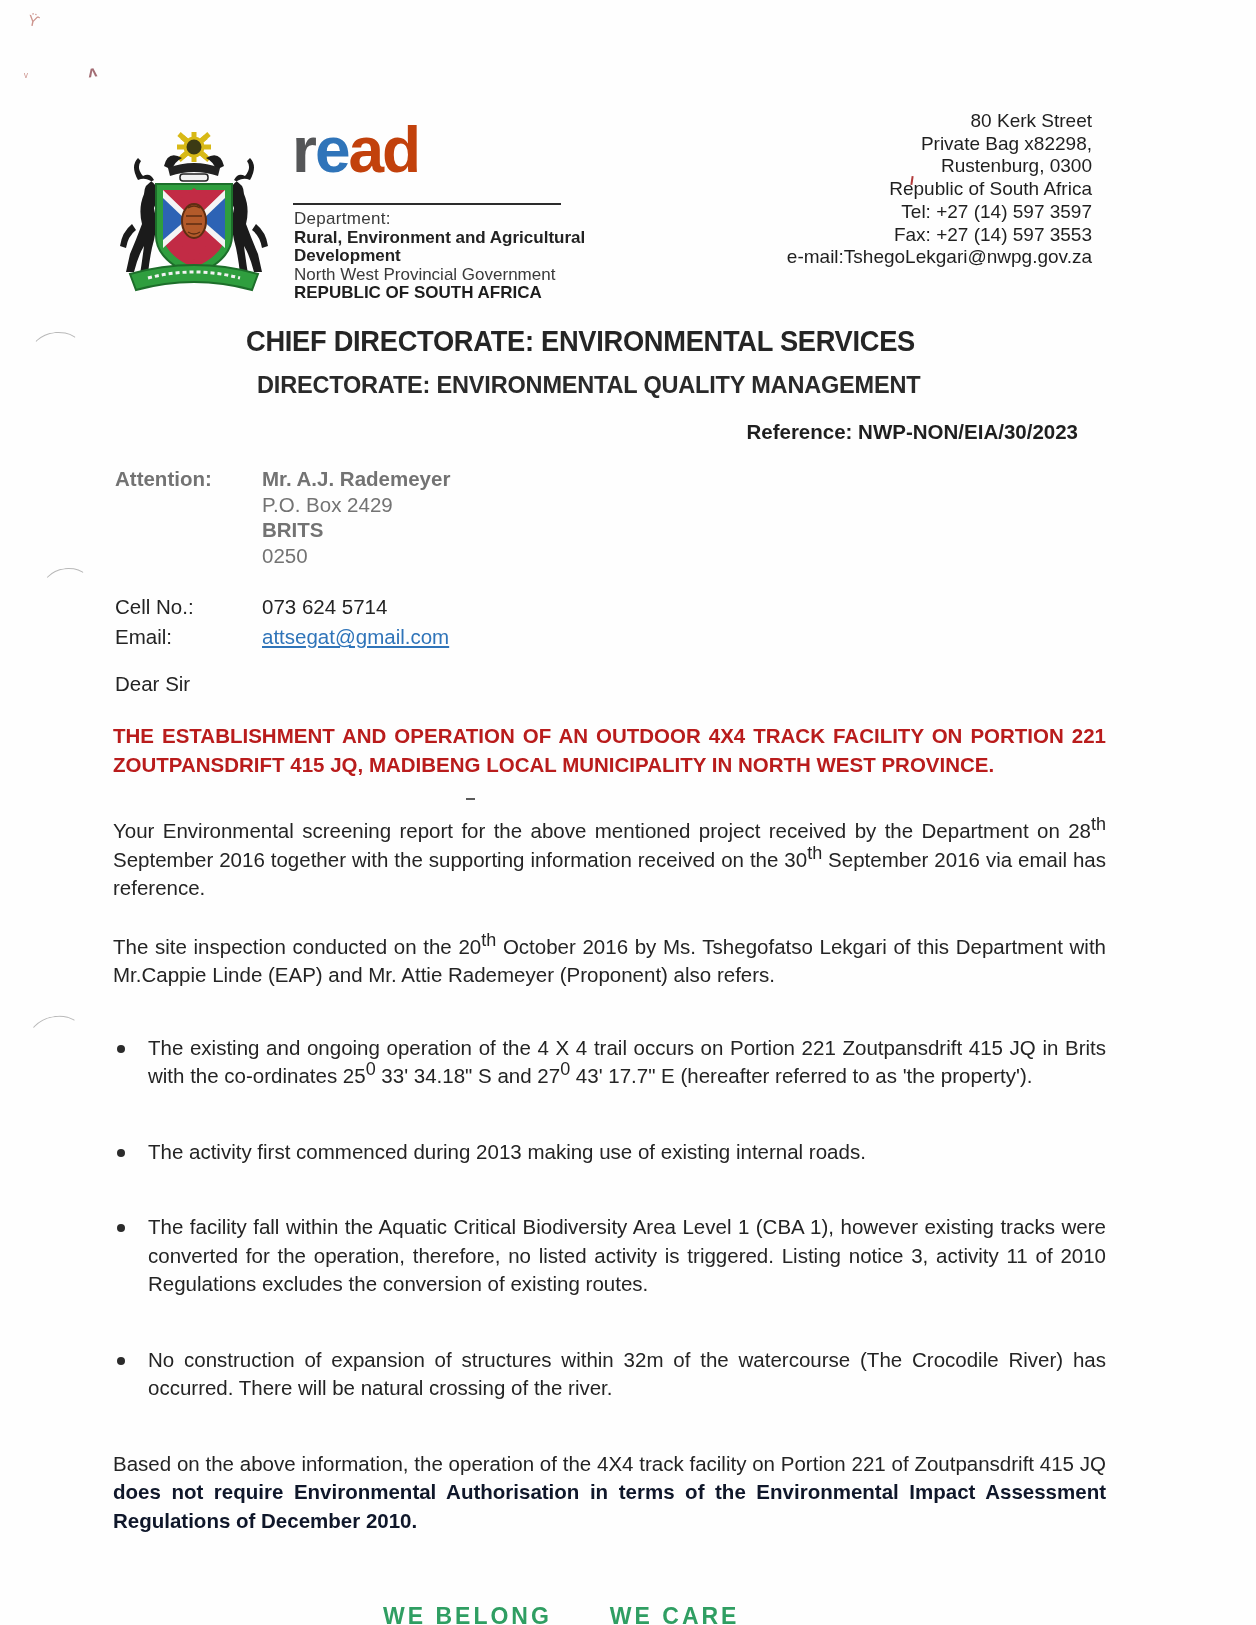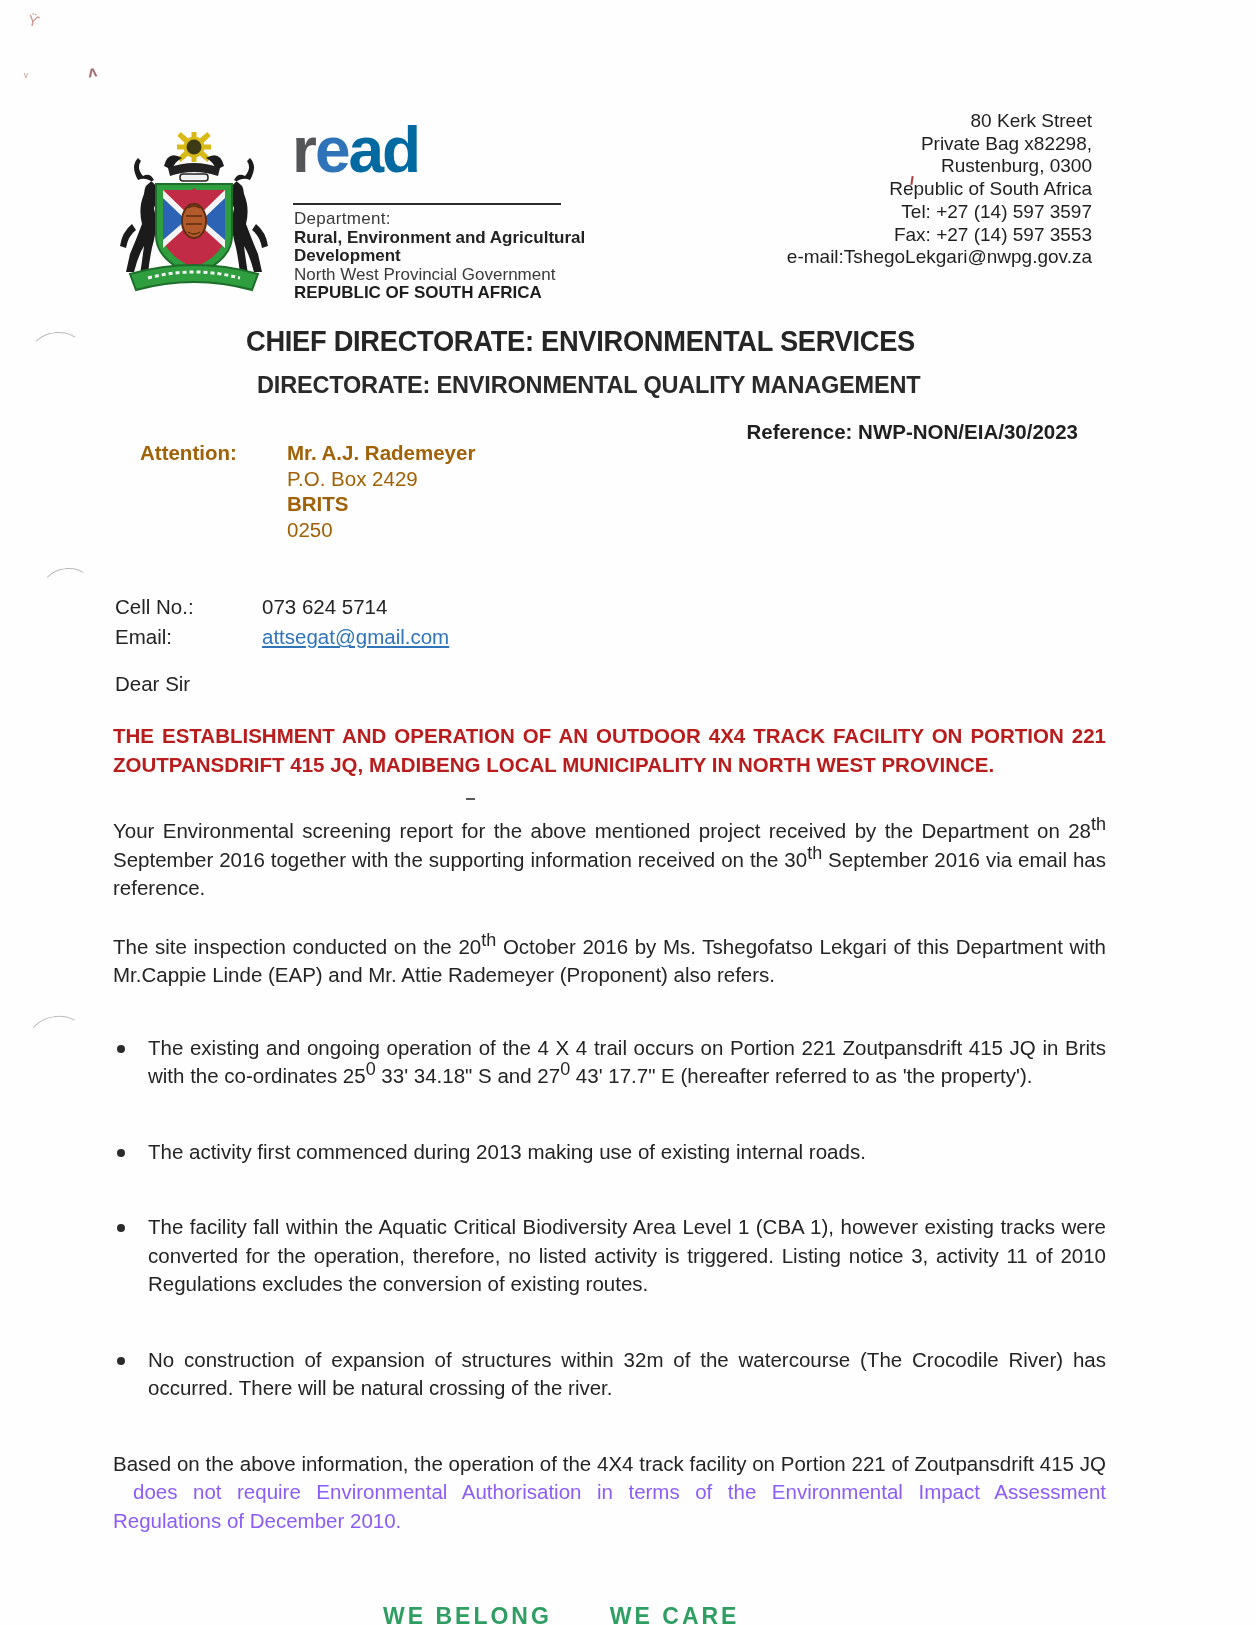--- a/index.html
+++ b/index.html
@@ -27,38 +27,38 @@
   .contact{left:560px;top:110px;width:532px;text-align:right;font-size:19px;line-height:22.7px;color:#1f1f1f;}
 
   
   .title-chief{left:246px;top:325px;font-size:29px;font-weight:bold;color:#252525;
     transform:scaleX(.94);transform-origin:left;letter-spacing:-.3px;}
   .title-dir{left:257px;top:371px;font-size:24.5px;font-weight:bold;color:#2a2a2a;
     transform:scaleX(.96);transform-origin:left;letter-spacing:-.2px;}
   .reference{left:600px;top:420px;width:478px;text-align:right;font-size:20.5px;font-weight:bold;color:#1f1f1f;}
 
   
-  .recipient{left:115px;top:440px;font-size:20.5px;line-height:25.5px;color:#a16207;margin-left:25px;}
+  .recipient{left:115px;top:466px;font-size:20.5px;line-height:25.5px;color:#737373;}
   .rec-row{display:flex;}
   .rec-label{width:147px;flex:0 0 147px;}
   .bold{font-weight:bold;}
   .contact-rows{left:115px;top:592px;font-size:20.5px;line-height:30px;color:#242424;}
   .email-link{color:#2f74b9;text-decoration:underline;}
   .salutation{left:115px;top:672px;font-size:20.5px;color:#242424;text-align:center;}
 
   
   .letter-body{left:113px;top:722px;width:993px;font-size:20.5px;line-height:28.5px;color:#242424;}
   .letter-body p{margin:0 0 30px 0;text-align:justify;}
   .subject{font-weight:bold;color:#b91c1c;margin-bottom:38px !important;}
   sup{font-size:18px;line-height:0;vertical-align:super;}
   ul.points{list-style:none;margin:44px 0 16px 0;padding:0;}
   ul.points li{position:relative;padding-left:35px;margin-bottom:47px;text-align:justify;}
   ul.points li .dot{position:absolute;left:4px;top:11px;width:8px;height:8px;border-radius:50%;background:#2b2b2b;}
   .closing{margin-bottom:0 !important;}
-  .closing .bold-part{font-weight:normal;color:#8b5cf6;margin-left:20px;}
+  .closing .bold-part{font-weight:bold;color:#0f172a;}
 
   
   .arc{border:1.5px solid #b9b9b9;border-color:#b9b9b9 transparent transparent transparent;border-radius:50%;}
   .arc1{left:30px;top:332px;width:52px;height:40px;transform:rotate(-6deg);}
   .arc2{left:42px;top:568px;width:48px;height:38px;transform:rotate(-8deg);}
   .arc3{left:28px;top:1016px;width:55px;height:42px;transform:rotate(-10deg);}
   .pen-mark{color:#c07a72;font-size:15px;opacity:.8;}
   .pm1{left:28px;top:12px;transform:rotate(12deg);}
   .pm2{left:24px;top:66px;font-size:12px;}
   .pm3{left:88px;top:63px;color:#8d4a52;font-size:16px;font-weight:bold;transform:rotate(-8deg);}
@@ -126,21 +126,21 @@
     <path d="M80,80 Q86,76 92,80 M78,88 H94 M78,96 H94 M80,104 Q86,108 92,104" stroke="#5e2d12" stroke-width="1.5" fill="none"></path>
   </g>
 
   <g>
     <path d="M22,146 Q86,128 150,146 L144,162 Q86,146 28,162 Z" fill="#2f9e3e" stroke="#1d6e2a" stroke-width="2"></path>
     <path d="M40,150 Q86,138 132,150" stroke="#f2f2f2" stroke-width="3" fill="none" stroke-dasharray="4 3"></path>
   </g>
 </svg>
 
 <div class="abs brand-word">
-  <span style="color:#555658">r</span><span style="color:#2f74b9">e</span><span style="color:#0369a1">ad</span>
+  <span style="color:#555658">r</span><span style="color:#2f74b9">e</span><span style="color:#c2410c">ad</span>
 </div>
 <div class="abs brand-rule"></div>
 <div class="abs dept-block">
   <div class="dept-label">Department:</div>
   <div class="dept-bold">Rural, Environment and Agricultural</div>
   <div class="dept-bold">Development</div>
   <div class="dept-gov">North West Provincial Government</div>
   <div class="dept-country">REPUBLIC OF SOUTH AFRICA</div>
 </div>
 

